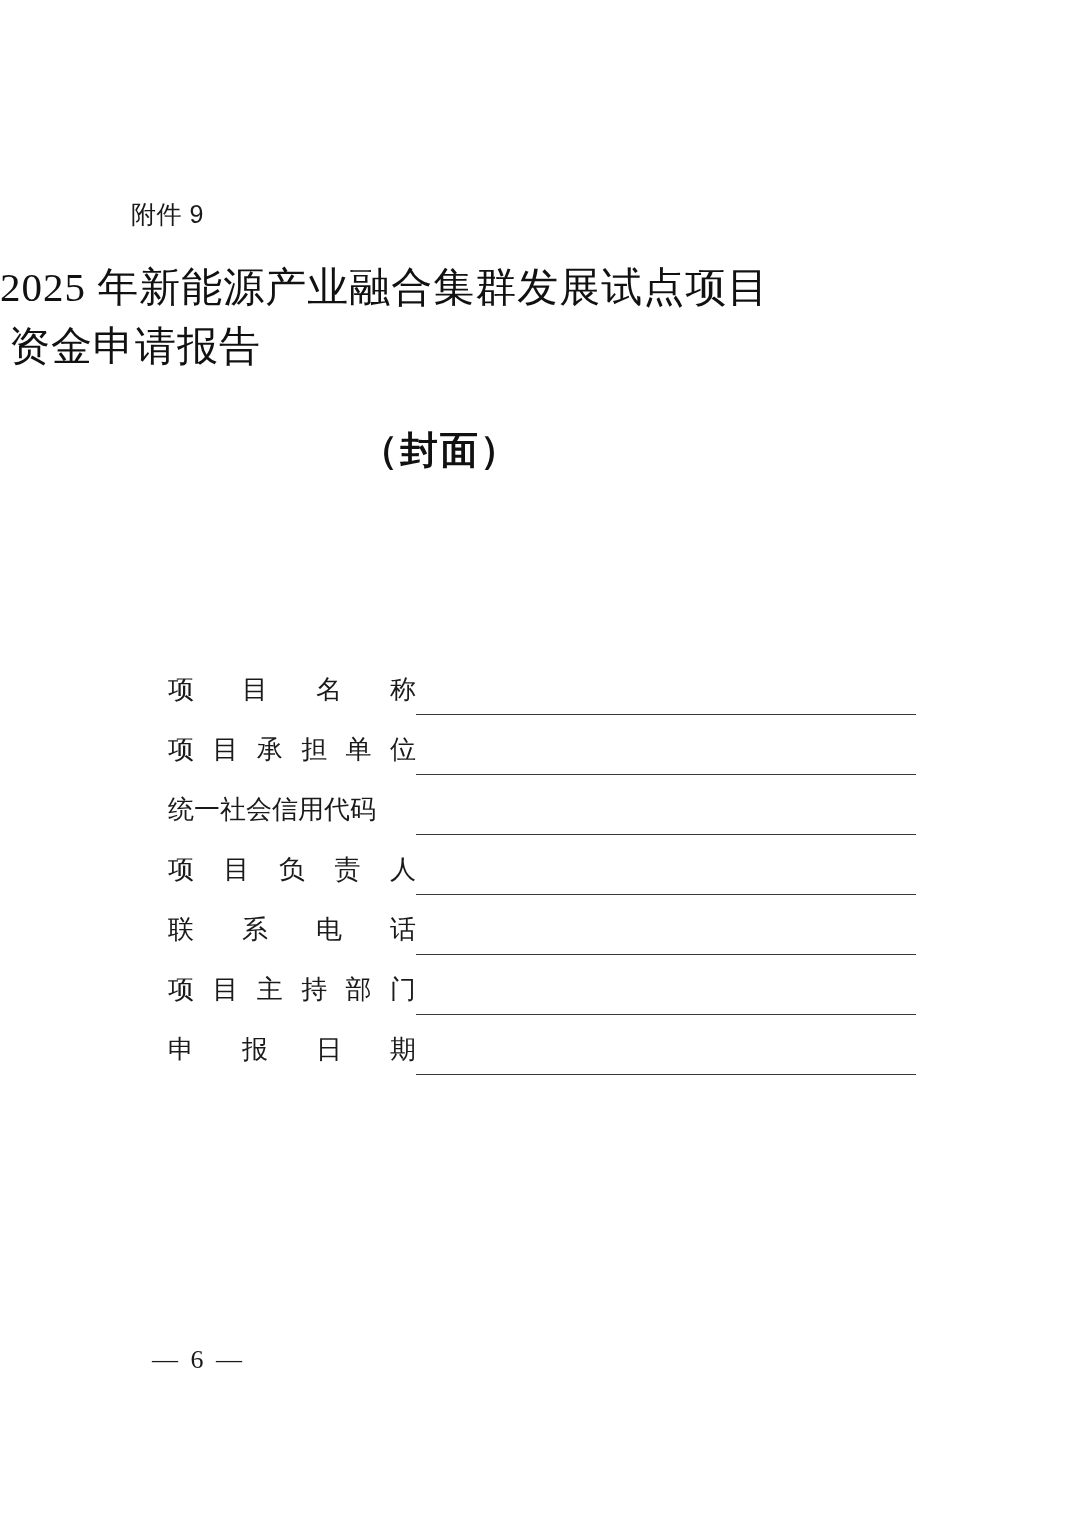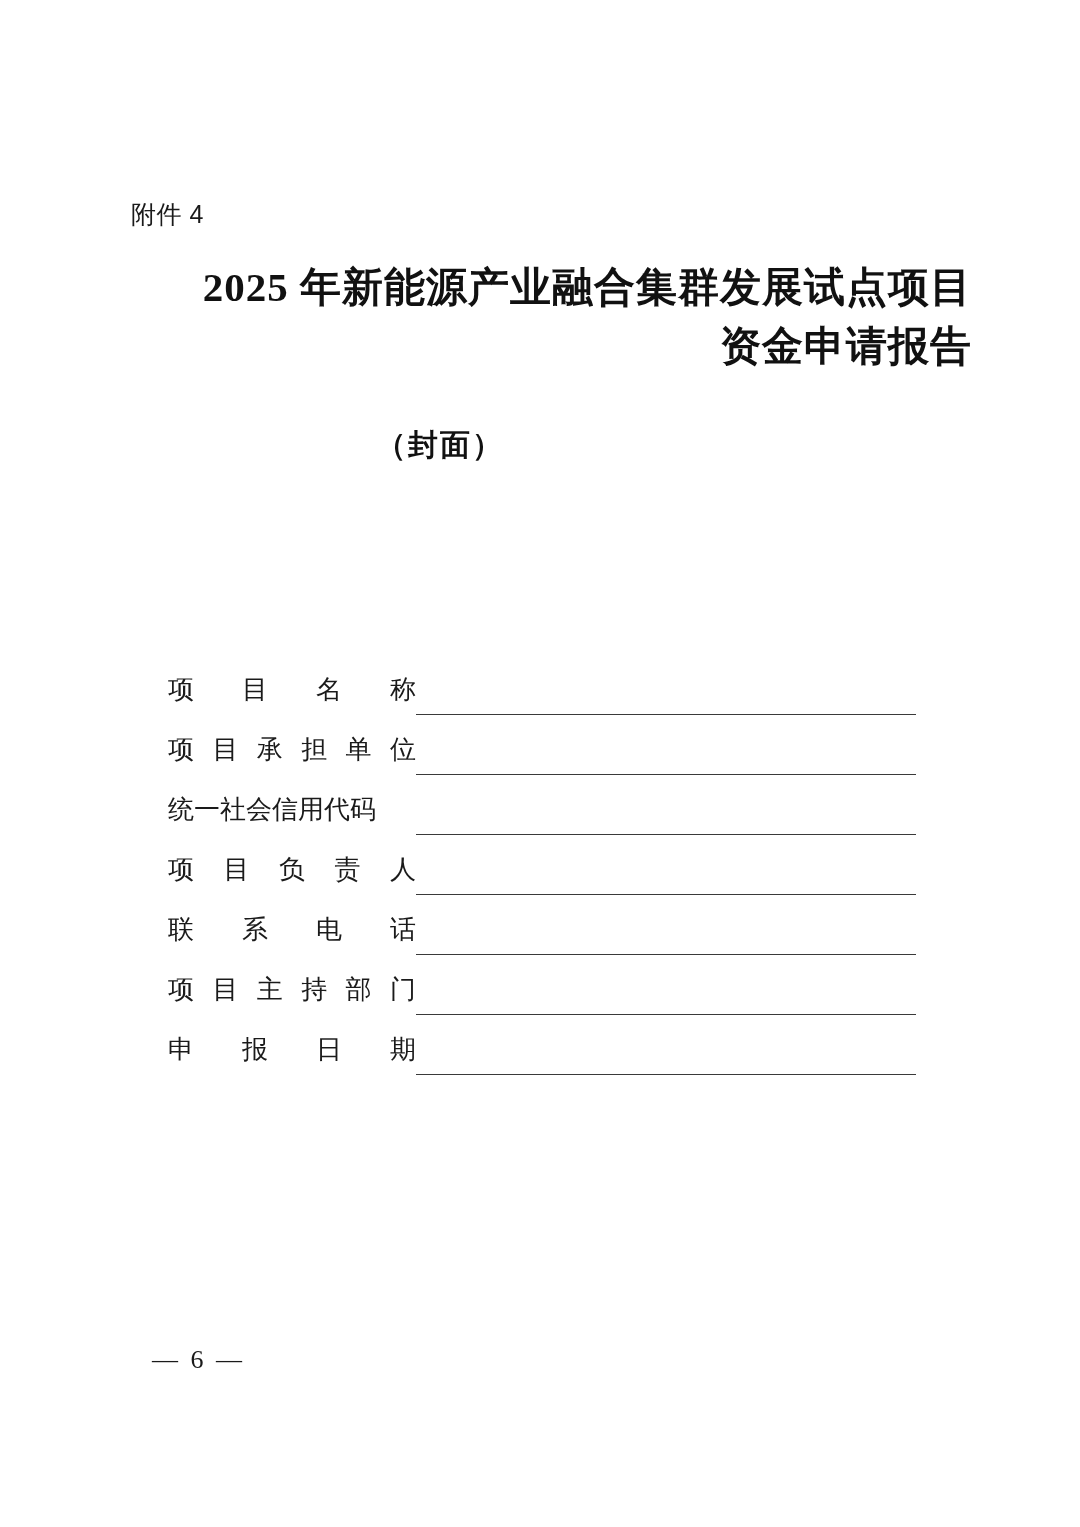--- a/index.html
+++ b/index.html
@@ -27,44 +27,44 @@
     font-size: 25px;
     font-family: "Liberation Sans", sans-serif;
     letter-spacing: 0.5px;
     color: #1a1a1a;
   }
   .title-block {
     position: absolute;
     top: 258px;
     left: 0;
     width: 972px;
-    text-align: right;
+    text-align: left;
     font-family: "Liberation Serif", serif;
-    font-weight: bold;
+    font-weight: normal;
     font-size: 41px;
     line-height: 1.45;
     letter-spacing: 1px;
     color: #111111;
   }
   .title-line {
     display: block;
     white-space: nowrap;
   }
   .title-line.line2 {
-    padding-left: 0px;
+    padding-left: 9px;
   }
   .subtitle {
     position: absolute;
     top: 425px;
     left: 0;
     width: 880px;
     text-align: center;
     font-family: "Liberation Serif", serif;
     font-weight: bold;
-    font-size: 30px;
+    font-size: 38px;
     letter-spacing: 2px;
     color: #111111;
   }
   .fields {
     position: absolute;
     top: 655px;
     left: 168px;
     width: 748px;
   }
   .field-row {
@@ -122,21 +122,21 @@
     font-family: "Liberation Serif", serif;
     color: #1a1a1a;
     letter-spacing: 3px;
   }
 </style>
 </head>
 <body>
 
 <div class="page">
 
-  <div class="attachment-label">附件 4</div>
+  <div class="attachment-label">附件 9</div>
 
   <div class="title-block">
     <span class="title-line line1">2025 年新能源产业融合集群发展试点项目</span>
     <span class="title-line line2">资金申请报告</span>
   </div>
 
   <div class="subtitle">（封面）</div>
 
   <div class="fields">
 

